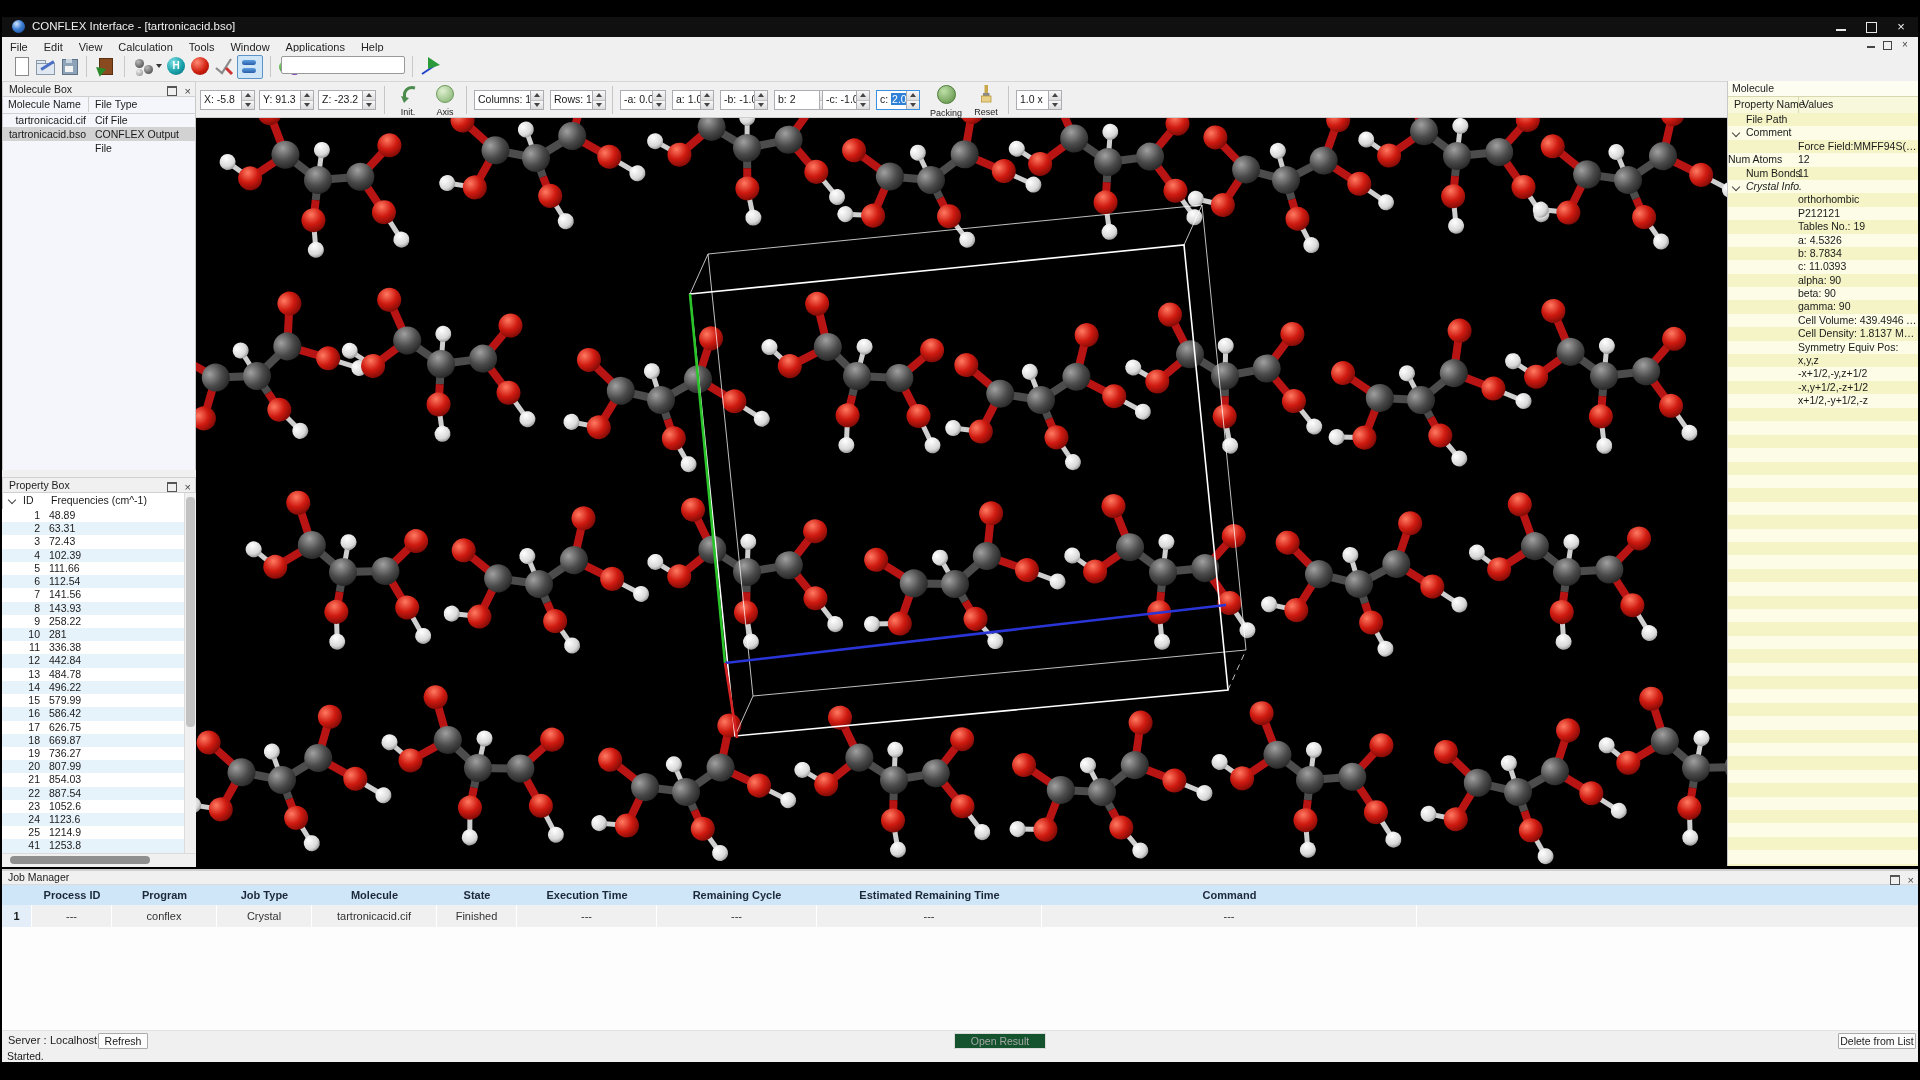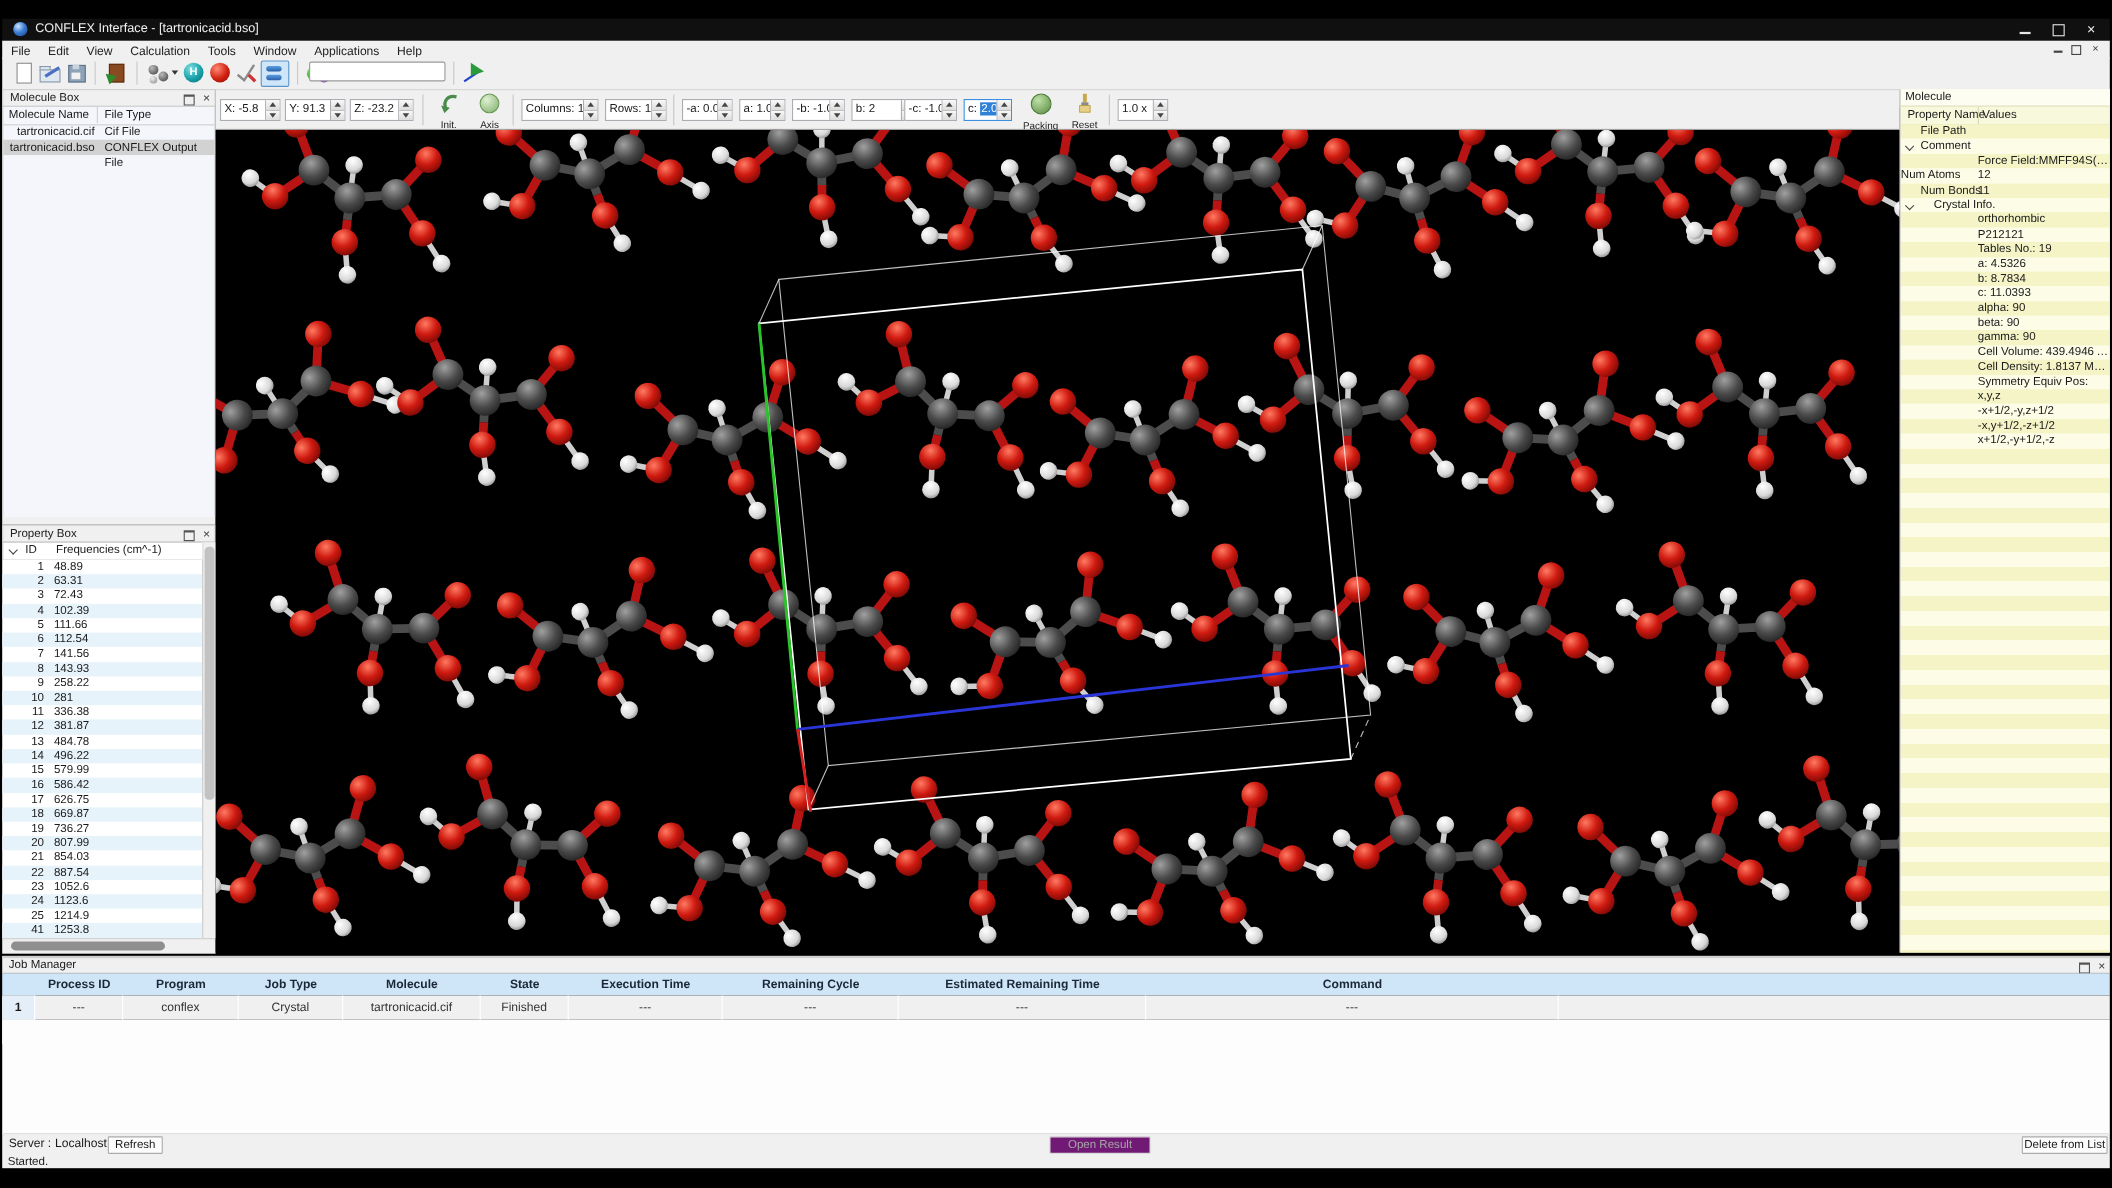--- a/index.html
+++ b/index.html
@@ -100,21 +100,21 @@
   #jm-colhdr{left:2px;top:885px;width:1916px;height:20px;background:#cfe6f8;}
   .jm-h{position:absolute;top:0;height:20px;font-size:11px;font-weight:bold;color:#1b2838;text-align:center;line-height:20px;white-space:nowrap;}
   #jm-row1{left:2px;top:905px;width:1916px;height:22px;background:#f0f0f0;}
   .jm-c{position:absolute;top:0;height:22px;font-size:11px;color:#333;text-align:center;line-height:22px;border-right:1px solid #fff;box-sizing:border-box;}
   #jm-numcell{position:absolute;left:0;top:0;width:30px;height:22px;background:#e4eef8;border-right:1px solid #fff;font-size:11px;font-weight:bold;text-align:center;line-height:22px;box-sizing:border-box;}
   #jm-gutter{left:2px;top:927px;width:30px;height:22px;background:#f4f8fc;border-right:1px solid #e6e6e6;box-sizing:border-box;}
   #jm-empty{left:2px;top:927px;width:1916px;height:103px;background:#fdfdfd;}
   
   #btm-bar{left:2px;top:1030px;width:1916px;height:20px;background:#f0f0f0;border-top:1px solid #e0e0e0;box-sizing:border-box;font-size:11px;}
   .btn{position:absolute;top:2px;height:16px;background:#fcfcfc;border:1px solid #ababab;border-radius:1px;font-size:10.5px;line-height:15px;text-align:center;box-sizing:border-box;}
-  .btn.disabled{color:#a6a6a6;border-color:#dadada;background:#701a75;text-align:center;}
+  .btn.disabled{color:#a6a6a6;border-color:#dadada;background:#14532d;text-align:center;}
   #statusline{left:2px;top:1050px;width:1916px;height:12px;background:#f0f0f0;font-size:10.5px;line-height:12px;padding-left:5px;box-sizing:border-box;}
   .combo-chev{display:inline-block;width:5px;height:5px;border-right:1.4px solid #555;border-bottom:1.4px solid #555;transform:rotate(45deg) translate(-1px,-1px);margin-left:5px;}
 </style>
 </head>
 <body>
 
 <div id="screen">
 
   <div class="abs" id="titlebar">
     <span id="app-logo"></span>
@@ -345,21 +345,21 @@
       <div class="freq-row alt"><span class="fid">2</span><span class="fval">63.31</span></div>
       <div class="freq-row"><span class="fid">3</span><span class="fval">72.43</span></div>
       <div class="freq-row alt"><span class="fid">4</span><span class="fval">102.39</span></div>
       <div class="freq-row"><span class="fid">5</span><span class="fval">111.66</span></div>
       <div class="freq-row alt"><span class="fid">6</span><span class="fval">112.54</span></div>
       <div class="freq-row"><span class="fid">7</span><span class="fval">141.56</span></div>
       <div class="freq-row alt"><span class="fid">8</span><span class="fval">143.93</span></div>
       <div class="freq-row"><span class="fid">9</span><span class="fval">258.22</span></div>
       <div class="freq-row alt"><span class="fid">10</span><span class="fval">281</span></div>
       <div class="freq-row"><span class="fid">11</span><span class="fval">336.38</span></div>
-      <div class="freq-row alt"><span class="fid">12</span><span class="fval">381.87</span></div>
+      <div class="freq-row alt"><span class="fid">12</span><span class="fval">442.84</span></div>
       <div class="freq-row"><span class="fid">13</span><span class="fval">484.78</span></div>
       <div class="freq-row alt"><span class="fid">14</span><span class="fval">496.22</span></div>
       <div class="freq-row"><span class="fid">15</span><span class="fval">579.99</span></div>
       <div class="freq-row alt"><span class="fid">16</span><span class="fval">586.42</span></div>
       <div class="freq-row"><span class="fid">17</span><span class="fval">626.75</span></div>
       <div class="freq-row alt"><span class="fid">18</span><span class="fval">669.87</span></div>
       <div class="freq-row"><span class="fid">19</span><span class="fval">736.27</span></div>
       <div class="freq-row alt"><span class="fid">20</span><span class="fval">807.99</span></div>
       <div class="freq-row"><span class="fid">21</span><span class="fval">854.03</span></div>
       <div class="freq-row alt"><span class="fid">22</span><span class="fval">887.54</span></div>
@@ -492,21 +492,21 @@
         </div>
         <div class="oi-row">
           <span class="oi-name"><span style="display: inline-block;">Num Atoms</span></span>
           <span class="oi-val">12</span>
         </div>
         <div class="oi-row dark">
           <span class="oi-name"><span style="padding-left: 18px; display: inline-block;">Num Bonds</span></span>
           <span class="oi-val">11</span>
         </div>
         <div class="oi-row">
-          <span class="oi-name"><span class="chev"></span><span style="padding-left: 30px; display: inline-block;">Crystal Info.</span></span>
+          <span class="oi-name"><span class="chev"></span><span style="padding-left: 18px; display: inline-block; font-style: italic;">Crystal Info.</span></span>
           <span class="oi-val"></span>
         </div>
         <div class="oi-row dark">
           <span class="oi-name"><span style="padding-left: 18px; display: inline-block;"></span></span>
           <span class="oi-val">orthorhombic</span>
         </div>
         <div class="oi-row">
           <span class="oi-name"><span style="padding-left: 18px; display: inline-block;"></span></span>
           <span class="oi-val">P212121</span>
         </div>

